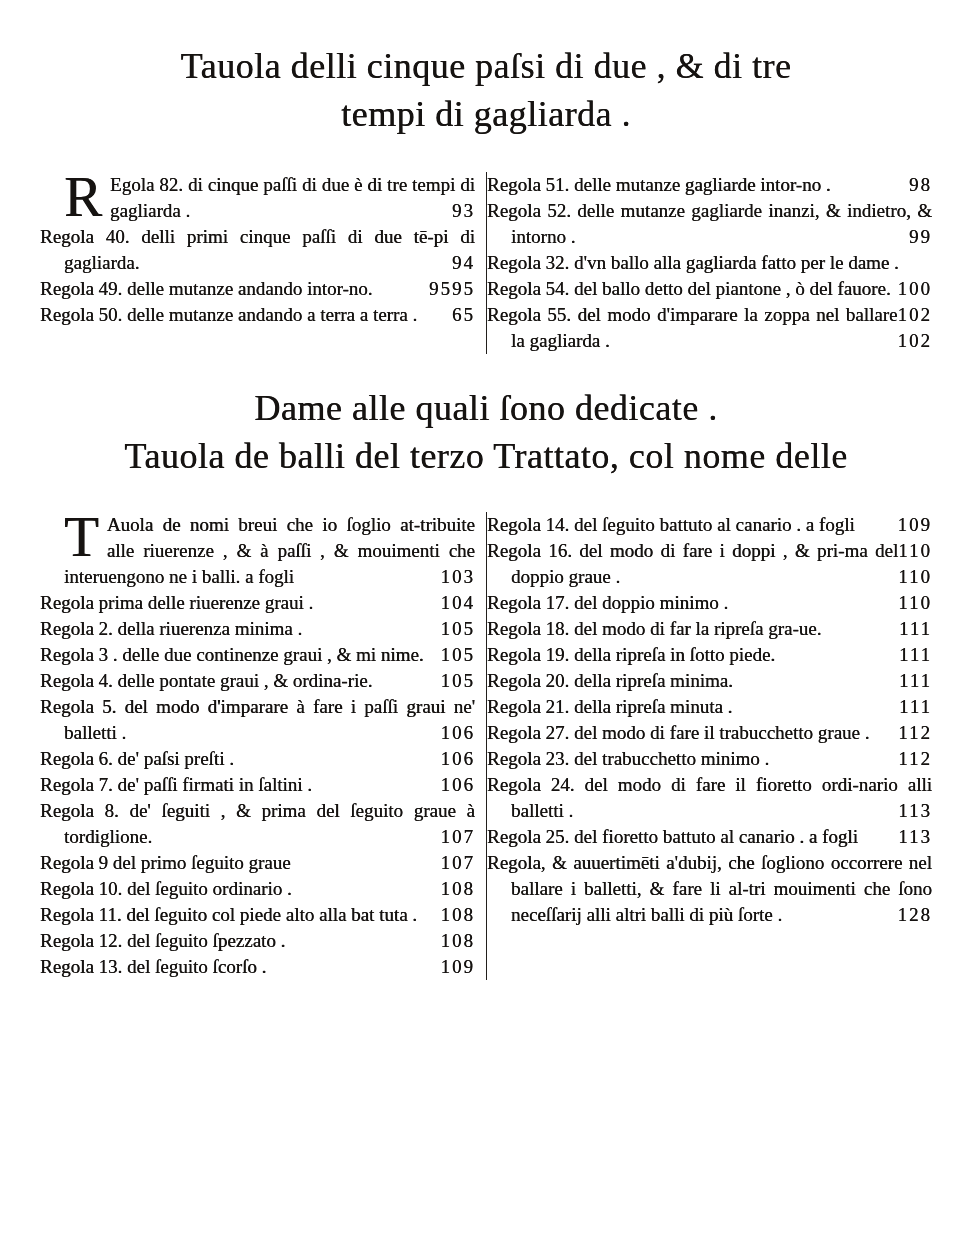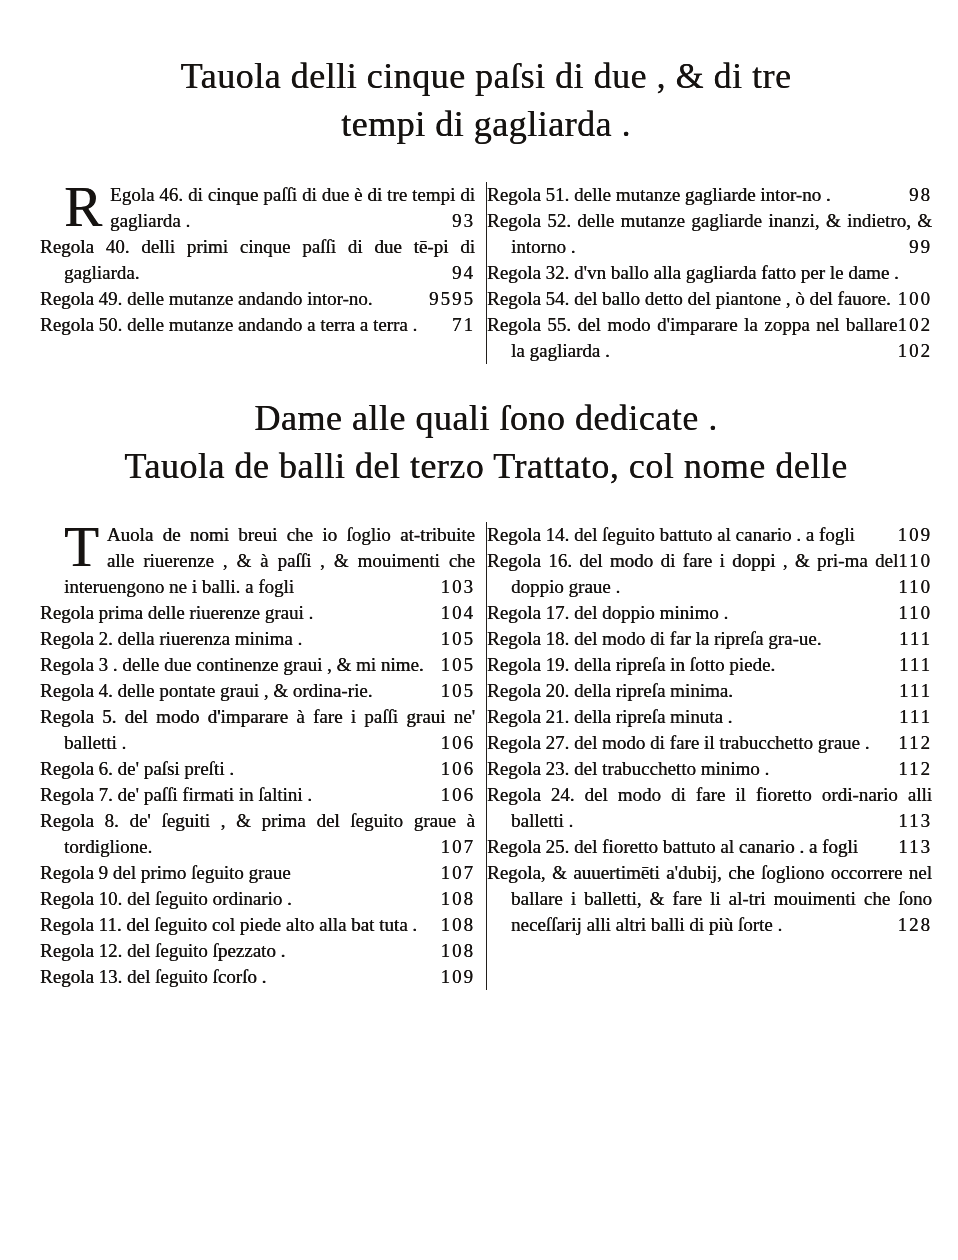--- a/index.html
+++ b/index.html
@@ -2,21 +2,21 @@
 <html><head>
 <meta charset="utf-8">
 <style>
   html,body{margin:0;padding:0;}
   body{
     width:958px;height:1260px;
     background:#ffffff;color:#161311;
     font-family:"Liberation Serif","DejaVu Serif",serif;
     overflow:hidden;
   }
-  .page{padding:42px 26px 0 40px;margin-top:10px;}
+  .page{padding:42px 26px 0 40px;}
   .main-title{
     text-align:center;
     font-size:36px;line-height:48px;
     letter-spacing:0.5px;
     text-shadow:0.4px 0 0 currentColor;
   }
   .toc{display:flex;margin-top:34px;}
   .col{
     width:50%;box-sizing:border-box;
     font-size:19px;line-height:26px;
@@ -42,25 +42,25 @@
 
 <div class="page">
 
   <div class="main-title">
     <div>Tauola delli cinque paſsi di due , &amp; di tre</div>
     <div>tempi di gagliarda .</div>
   </div>
 
   <div class="toc">
     <div class="col col-left">
-        <div class="entry has-cap"><span class="dropcap">R</span><span>Egola 46. di cinque paſſi di due è di tre tempi di gagliarda . </span><span class="pg">93</span></div>
+        <div class="entry has-cap"><span class="dropcap">R</span><span>Egola 82. di cinque paſſi di due è di tre tempi di gagliarda . </span><span class="pg">93</span></div>
         <div class="entry"><span>Regola 40. delli primi cinque paſſi di due tē-pi di gagliarda. </span><span class="pg">94</span></div>
         <div class="entry"><span class="pg">95</span></div>
         <div class="entry"><span>Regola 49. delle mutanze andando intor-no. </span><span class="pg">95</span></div>
-        <div class="entry"><span>Regola 50. delle mutanze andando a terra a terra . </span><span class="pg">71</span></div>
+        <div class="entry"><span>Regola 50. delle mutanze andando a terra a terra . </span><span class="pg">65</span></div>
       </div>
     <div class="col col-right">
         <div class="entry"><span>Regola 51. delle mutanze gagliarde intor-no . </span><span class="pg">98</span></div>
         <div class="entry"><span>Regola 52. delle mutanze gagliarde inanzi, &amp; indietro, &amp; intorno . </span><span class="pg">99</span></div>
         <div class="entry"><span>Regola 32. d'vn ballo alla gagliarda fatto per le dame . </span><span class="pg">100</span></div>
         <div class="entry"><span>Regola 54. del ballo detto del piantone , ò del fauore. </span><span class="pg">102</span></div>
         <div class="entry"><span>Regola 55. del modo d'imparare la zoppa nel ballare la gagliarda . </span><span class="pg">102</span></div>
       </div>
   </div>
 

